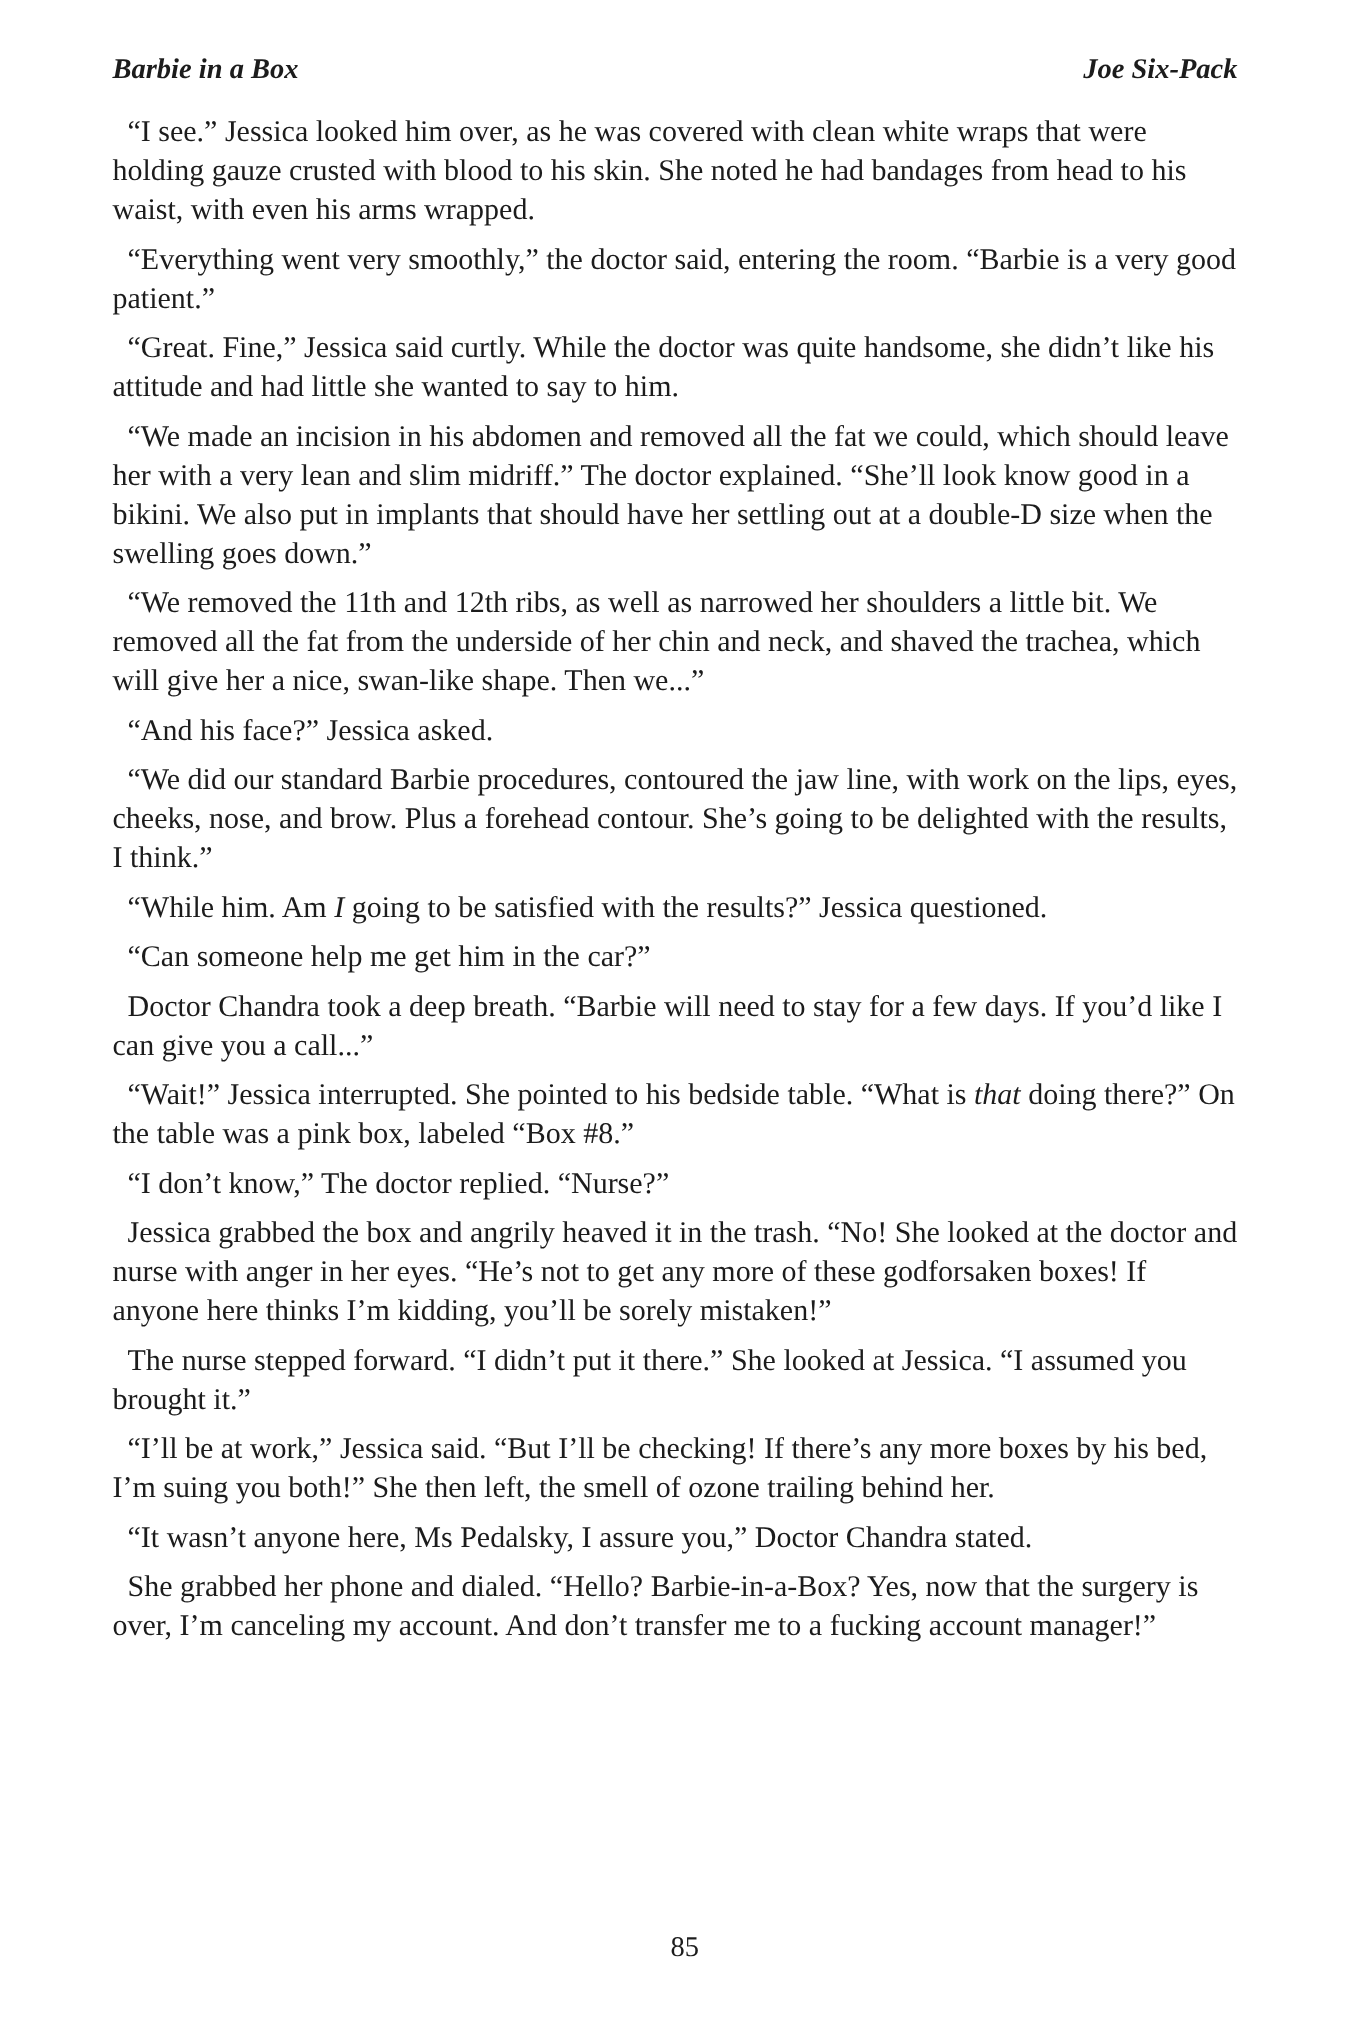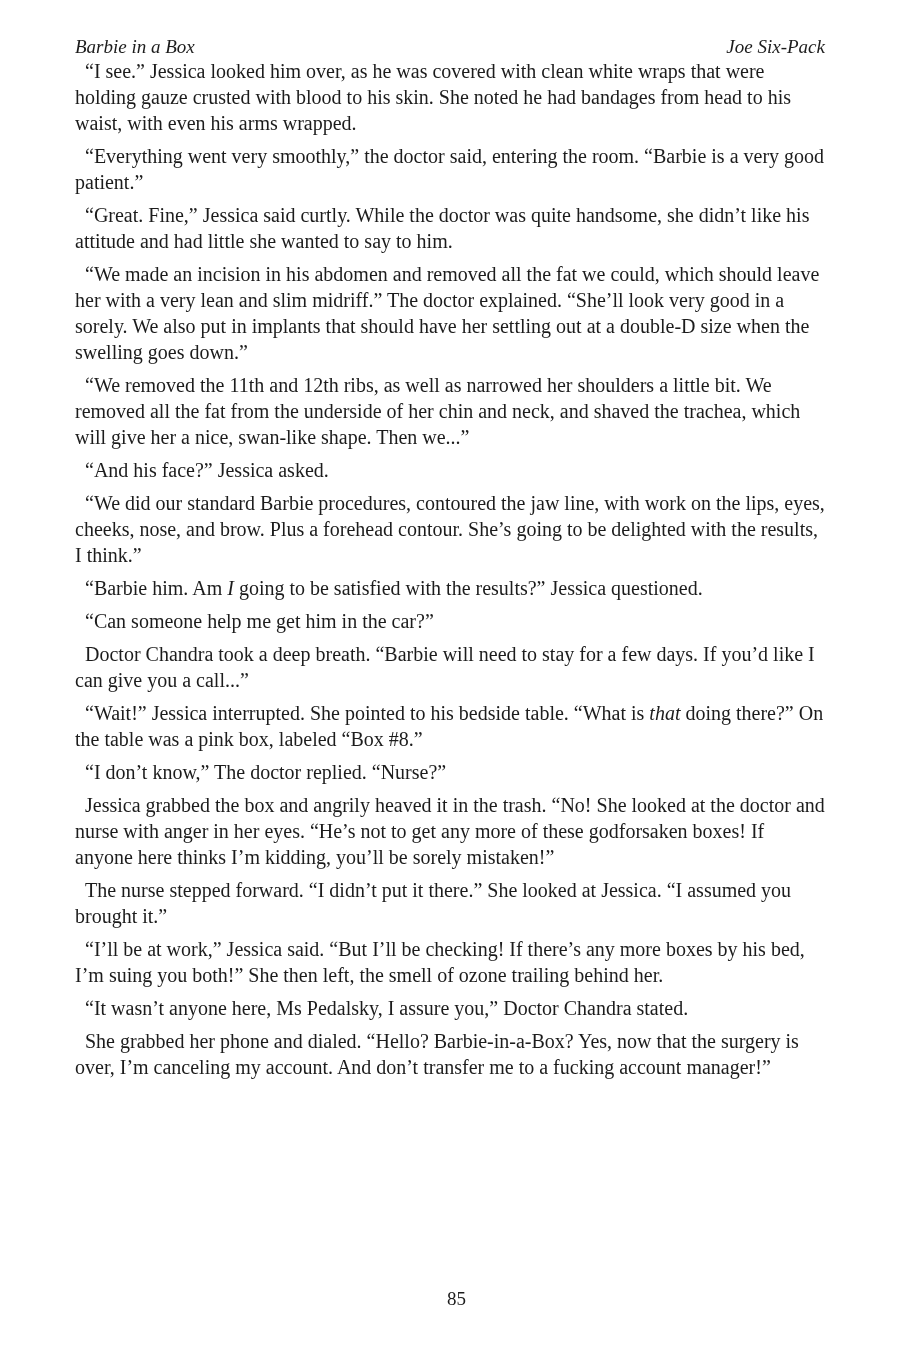--- a/index.html
+++ b/index.html
@@ -22,22 +22,24 @@
     padding: 36px 75px 0 75px;
     background: #ffffff;
   }
   .page-header {
     display: flex;
     justify-content: space-between;
     align-items: baseline;
     font-style: italic;
     font-size: 19px;
     line-height: 22px;
+    font-weight: bold;
   }
   .page-body {
+    margin-top: 17px;
   }
   .page-body p {
     margin: 0 0 7px 0;
     font-size: 20px;
     line-height: 26px;
     text-indent: 10px;
     text-align: left;
   }
   .italic {
     font-style: italic;
@@ -58,25 +60,25 @@
 <div class="page">
   <header class="page-header">
     <span class="book-title">Barbie in a Box</span>
     <span class="book-author">Joe Six-Pack</span>
   </header>
 
   <main class="page-body">
       <p><span>“I see.” Jessica looked him over, as he was covered with clean white wraps that were holding gauze crusted with blood to his skin. She noted he had bandages from head to his waist, with even his arms wrapped.</span></p>
       <p><span>“Everything went very smoothly,” the doctor said, entering the room. “Barbie is a very good patient.”</span></p>
       <p><span>“Great. Fine,” Jessica said curtly. While the doctor was quite handsome, she didn’t like his attitude and had little she wanted to say to him.</span></p>
-      <p><span>“We made an incision in his abdomen and removed all the fat we could, which should leave her with a very lean and slim midriff.” The doctor explained. “She’ll look very good in a sorely. We also put in implants that should have her settling out at a double-D size when the swelling goes down.”</span></p>
+      <p><span>“We made an incision in his abdomen and removed all the fat we could, which should leave her with a very lean and slim midriff.” The doctor explained. “She’ll look know good in a bikini. We also put in implants that should have her settling out at a double-D size when the swelling goes down.”</span></p>
       <p><span>“We removed the 11th and 12th ribs, as well as narrowed her shoulders a little bit. We removed all the fat from the underside of her chin and neck, and shaved the trachea, which will give her a nice, swan-like shape. Then we...”</span></p>
       <p><span>“And his face?” Jessica asked.</span></p>
       <p><span>“We did our standard Barbie procedures, contoured the jaw line, with work on the lips, eyes, cheeks, nose, and brow. Plus a forehead contour. She’s going to be delighted with the results, I think.”</span></p>
-      <p><span>“Barbie him. Am </span><span class="italic">I</span><span> going to be satisfied with the results?” Jessica questioned.</span></p>
+      <p><span>“While him. Am </span><span class="italic">I</span><span> going to be satisfied with the results?” Jessica questioned.</span></p>
       <p><span>“Can someone help me get him in the car?”</span></p>
       <p><span>Doctor Chandra took a deep breath. “Barbie will need to stay for a few days. If you’d like I can give you a call...”</span></p>
       <p><span>“Wait!” Jessica interrupted. She pointed to his bedside table. “What is </span><span class="italic">that</span><span> doing there?” On the table was a pink box, labeled “Box #8.”</span></p>
       <p><span>“I don’t know,” The doctor replied. “Nurse?”</span></p>
       <p><span>Jessica grabbed the box and angrily heaved it in the trash. “No! She looked at the doctor and nurse with anger in her eyes. “He’s not to get any more of these godforsaken boxes! If anyone here thinks I’m kidding, you’ll be sorely mistaken!”</span></p>
       <p><span>The nurse stepped forward. “I didn’t put it there.” She looked at Jessica. “I assumed you brought it.”</span></p>
       <p><span>“I’ll be at work,” Jessica said. “But I’ll be checking! If there’s any more boxes by his bed, I’m suing you both!” She then left, the smell of ozone trailing behind her.</span></p>
       <p><span>“It wasn’t anyone here, Ms Pedalsky, I assure you,” Doctor Chandra stated.</span></p>
       <p><span>She grabbed her phone and dialed. “Hello? Barbie-in-a-Box? Yes, now that the surgery is over, I’m canceling my account. And don’t transfer me to a fucking account manager!”</span></p>
     </main>

